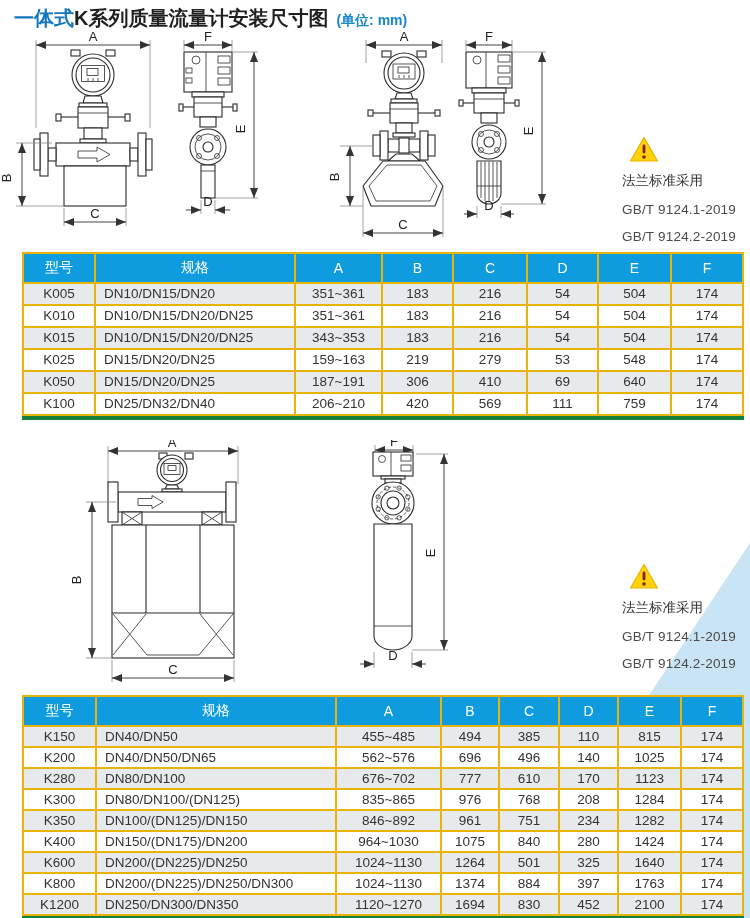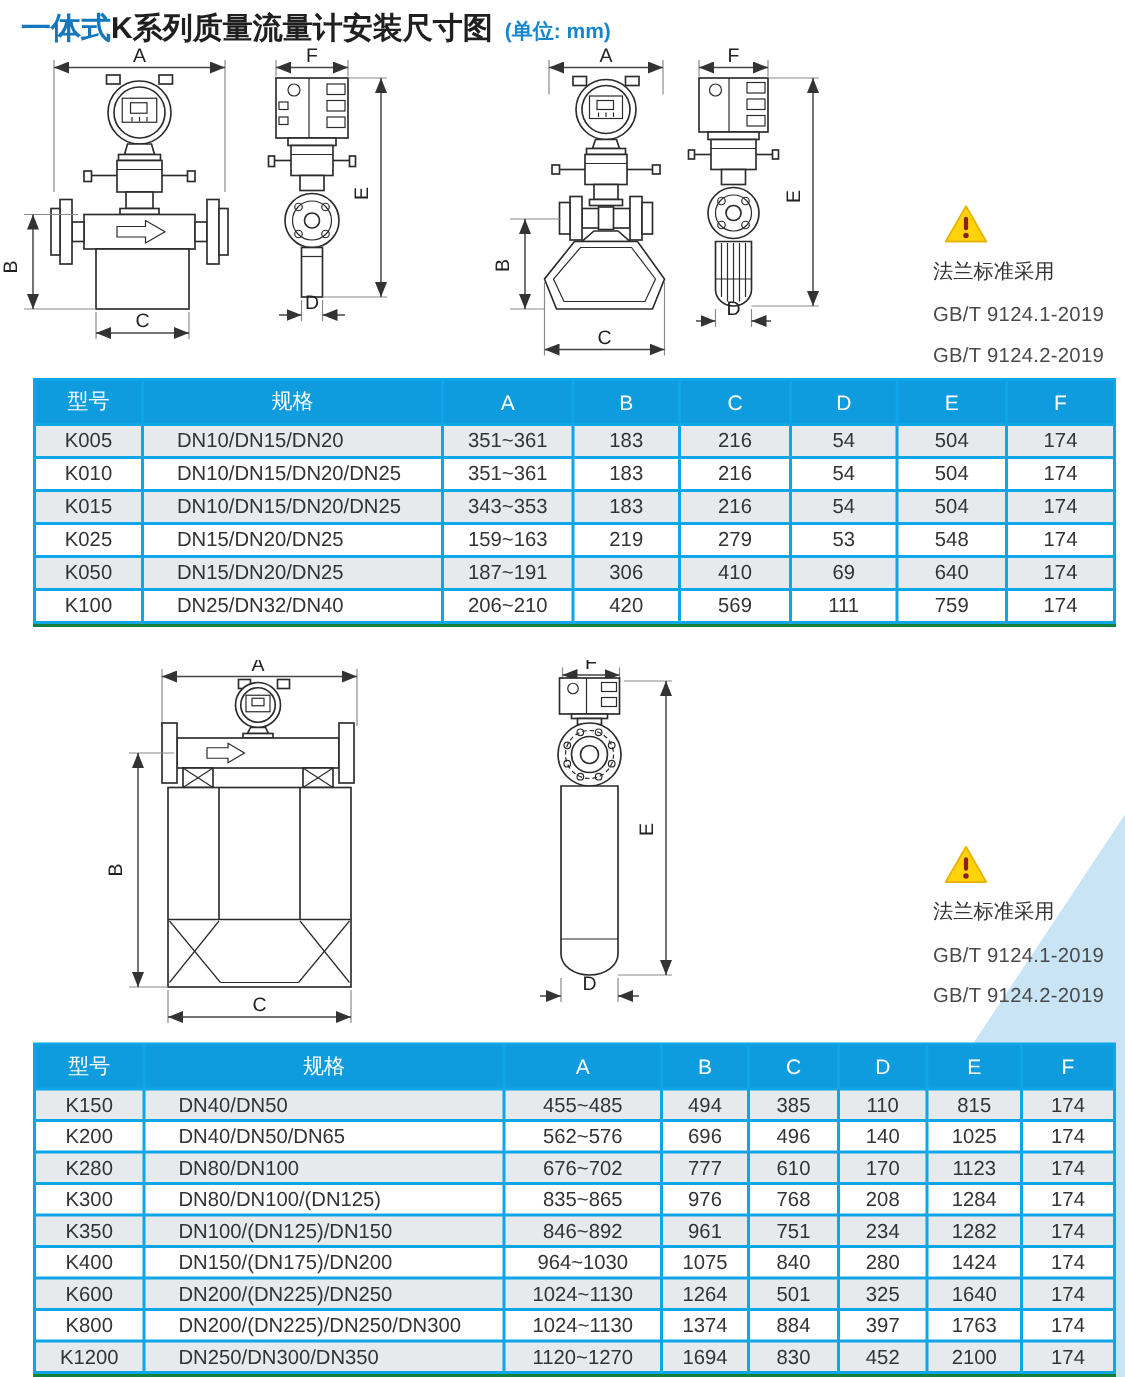--- a/index.html
+++ b/index.html
@@ -31,34 +31,34 @@
   svg .thin{stroke:#2b2b2b;stroke-width:0.8;fill:none;}
   
   .flange-note{position:absolute;width:132px;z-index:3;}
   .flange-note .w-icon{display:block;margin:0 0 9px 7px;}
   .flange-note .note-title{margin:0 0 12px 0;font-size:13.5px;color:#333;}
   .flange-note .note-std{margin:0 0 12px 0;font-size:13.5px;color:#4a4a4a;letter-spacing:0.2px;}
   
   table.spec{
     position:absolute;left:22px;width:722px;table-layout:fixed;
     border-collapse:separate;border-spacing:2px;
-    background:#0ea5e9;z-index:2;border-bottom:2px solid #15803d;
+    background:#eab308;z-index:2;border-bottom:4px solid #15803d;
   }
   table.spec th{
     background:#0F9CDE;color:#fff;font-size:14px;font-weight:400;
     height:28px;padding:0 2px;text-align:center;overflow:hidden;white-space:nowrap;
   }
   table.spec td{
     font-size:13.5px;color:#333;text-align:center;padding:0 2px;
     overflow:hidden;white-space:nowrap;background:#fff;
   }
   table.t1 td{line-height:20px;margin-top:35px;}
   table.t2 td{line-height:19px;}
   table.spec tbody tr:nth-child(odd) td{background:#E6EAEC;}
-  table.spec td:nth-child(2){text-align:left;padding-left:22px;}
+  table.spec td:nth-child(2){text-align:left;padding-left:8px;}
   .t1{top:252px;} .t2{top:695px;}
 </style>
 </head>
 <body>
 
 <div class="wedge"></div>
 
 <div class="title-bar">
   <span class="title-prefix">一体式</span><span class="title-main">K系列质量流量计安装尺寸图</span><span class="unit-note">(单位: mm)</span>
 </div>

